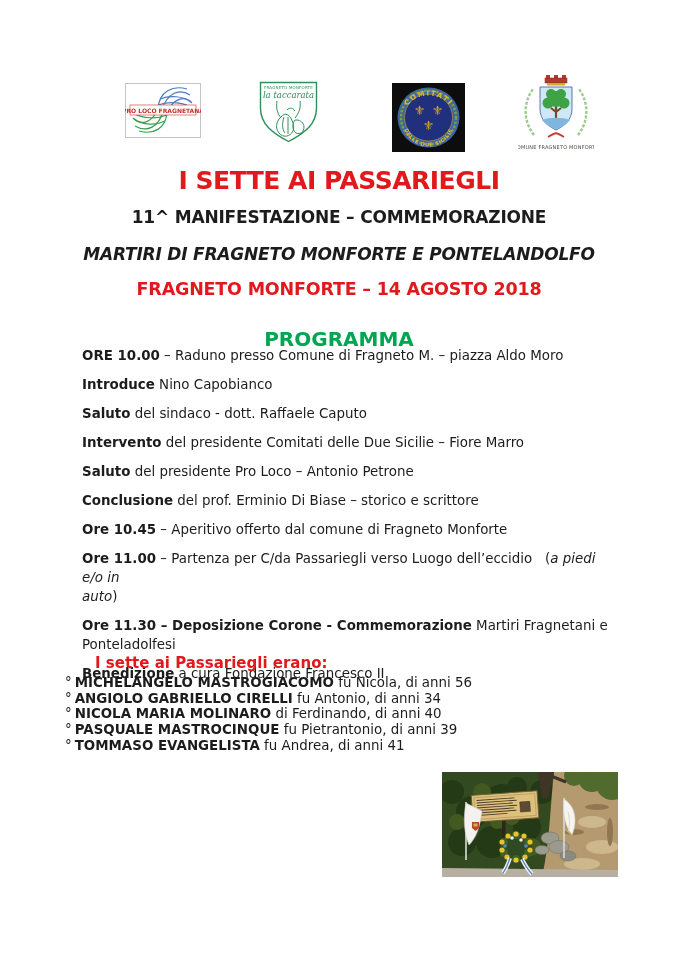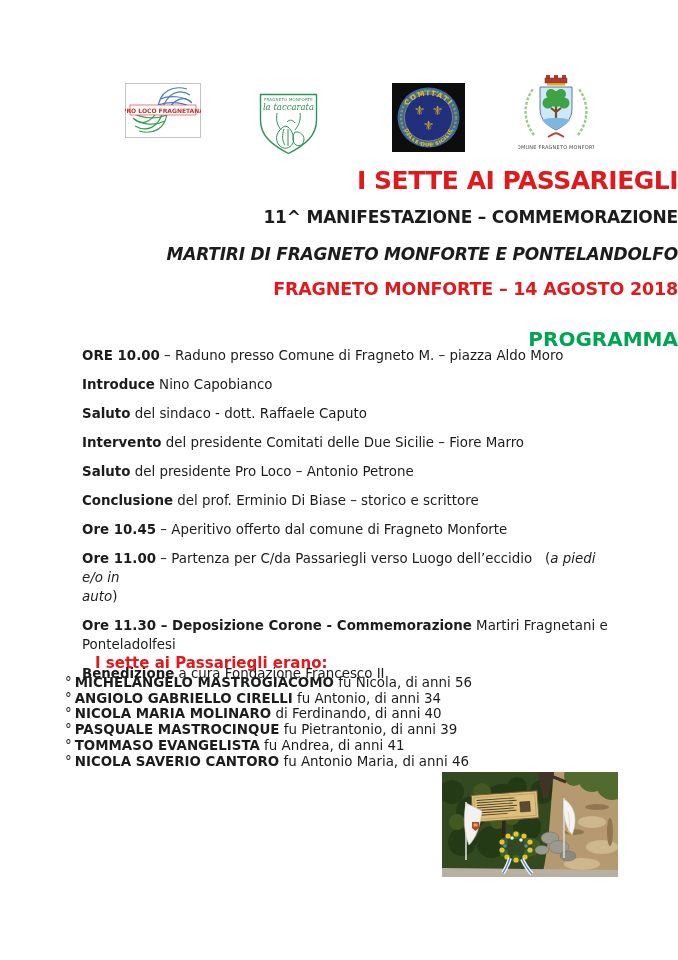--- a/index.html
+++ b/index.html
@@ -11,26 +11,26 @@
   html,body{margin:0;padding:0;}
   body{
     width:678px;height:960px;position:relative;overflow:hidden;
     background:#ffffff;color:var(--ink);
     font-family:"DejaVu Sans","Liberation Sans",sans-serif;
   }
   .abs{position:absolute;}
   
   .logo{position:absolute;}
   #logo-proloco{left:125px;top:83px;width:76px;height:55px;}
-  #logo-taccarata{left:257px;top:92px;width:63px;height:64px;}
+  #logo-taccarata{left:257px;top:80px;width:63px;height:64px;}
   #logo-comitati{left:392px;top:83px;width:73px;height:69px;}
   #logo-comune{left:518px;top:75px;width:76px;height:82px;}
   .logo svg{display:block;width:100%;height:100%;}
   
-  .center-line{position:absolute;left:0;width:678px;text-align:right;font-weight:bold;white-space:nowrap;}
+  .center-line{position:absolute;left:0;width:678px;text-align:center;font-weight:bold;white-space:nowrap;}
   #title{top:166px;font-size:25px;letter-spacing:-0.5px;color:var(--red);}
   #subtitle1{top:207px;font-size:17px;letter-spacing:-0.2px;color:var(--ink);}
   #subtitle2{top:244px;font-size:17px;letter-spacing:-0.2px;color:var(--ink);font-style:italic;}
   #event-line{top:279px;font-size:17.5px;letter-spacing:-0.2px;color:var(--red);}
   #programma{top:327px;font-size:20px;color:var(--green);}
   
   #program{position:absolute;left:65px;top:346px;width:550px;font-size:13.4px;line-height:19px;}
   .pitem{margin:0 0 10px 17px;}
   .pitem b{font-weight:bold;}
   .pitem .it{font-style:italic;}
@@ -157,21 +157,20 @@
   <div class="pitem"><b>Benedizione</b><span> a cura Fondazione Francesco II</span></div>
 </div>
 
 <div id="martyrs">
   <div id="martyrs-heading">I sette ai Passariegli erano:</div>
   <div class="mrow"><span class="deg">°</span><b>MICHELANGELO MASTROGIACOMO</b><span> fu Nicola, di anni 56</span></div>
   <div class="mrow"><span class="deg">°</span><b>ANGIOLO GABRIELLO CIRELLI</b><span> fu Antonio, di anni 34</span></div>
   <div class="mrow"><span class="deg">°</span><b>NICOLA MARIA MOLINARO</b><span> di Ferdinando, di anni 40</span></div>
   <div class="mrow"><span class="deg">°</span><b>PASQUALE MASTROCINQUE</b><span> fu Pietrantonio, di anni 39</span></div>
   <div class="mrow"><span class="deg">°</span><b>TOMMASO EVANGELISTA</b><span> fu Andrea, di anni 41</span></div>
-  <div class="mrow"><span class="deg">°</span><b>NICOLA SAVERIO CANTORO</b><span> fu Antonio Maria, di anni 46</span></div>
 </div>
 
 <div class="abs" id="memorial-photo">
   <svg viewBox="0 0 176 105" preserveAspectRatio="none">
     <rect width="176" height="105" fill="#5d7245"></rect>
     <rect x="0" y="0" width="118" height="105" fill="#33491f"></rect>
     <g fill="#243a16">
       <circle cx="10" cy="20" r="12"></circle>
         <circle cx="30" cy="40" r="16"></circle>
         <circle cx="60" cy="30" r="18"></circle>

